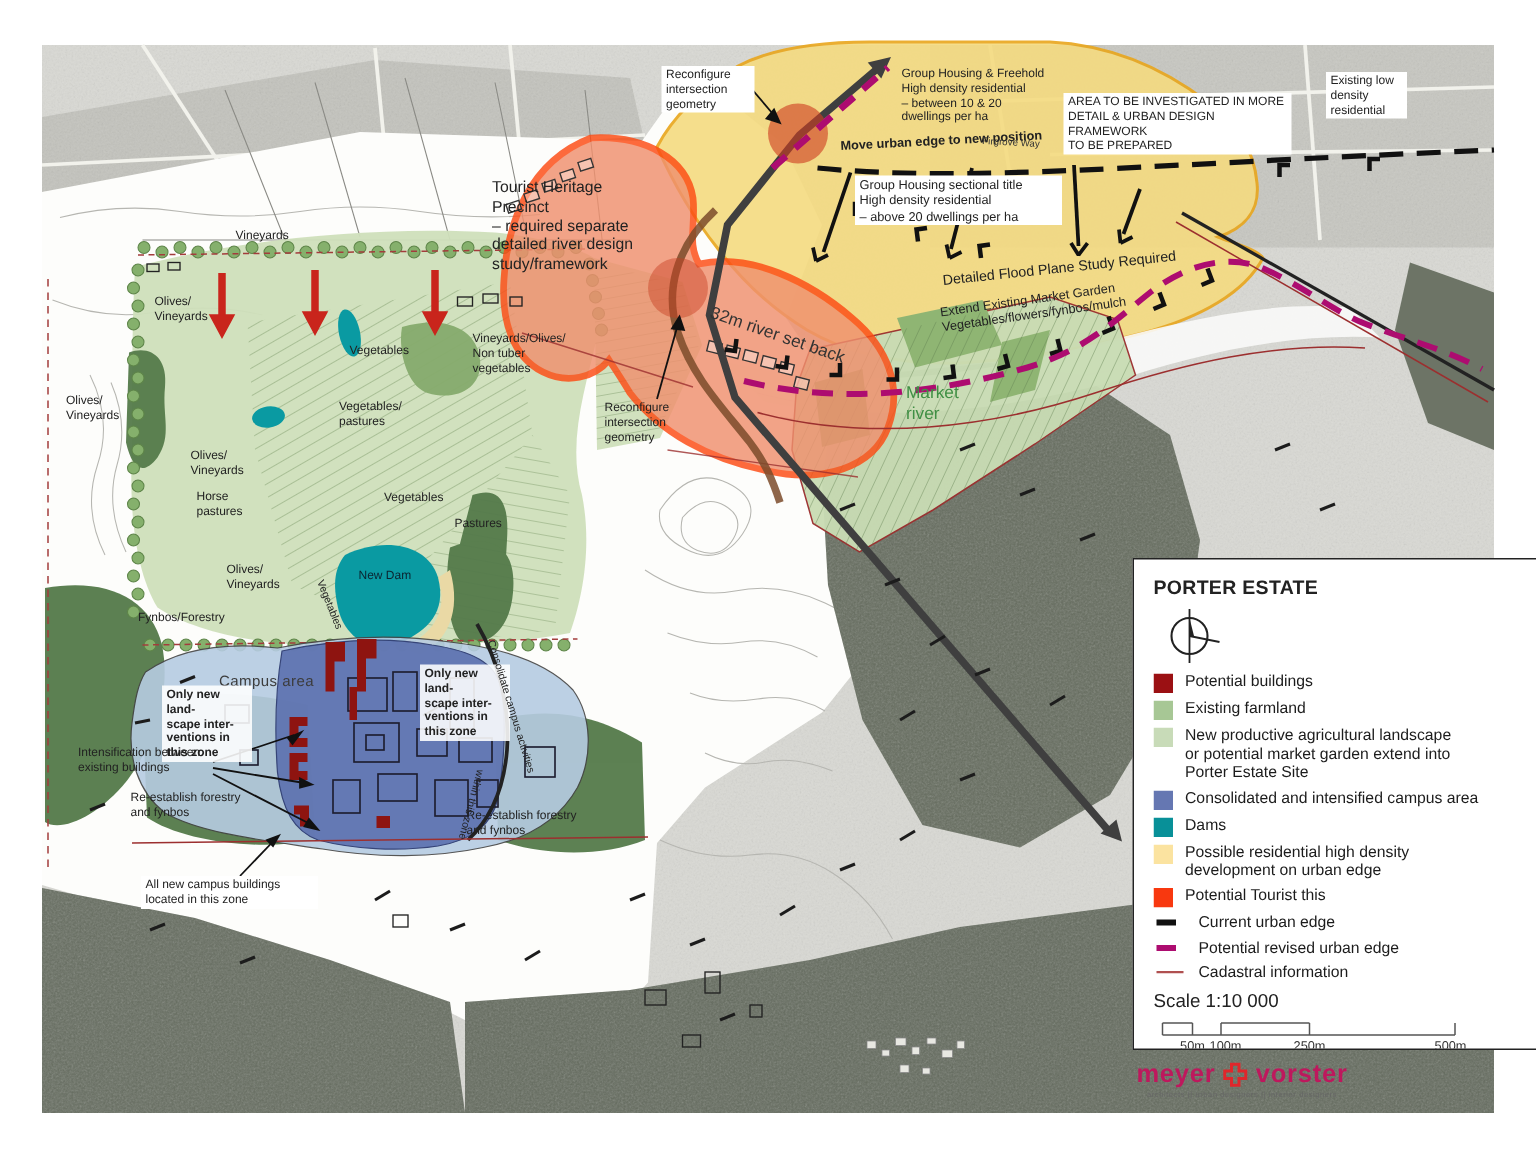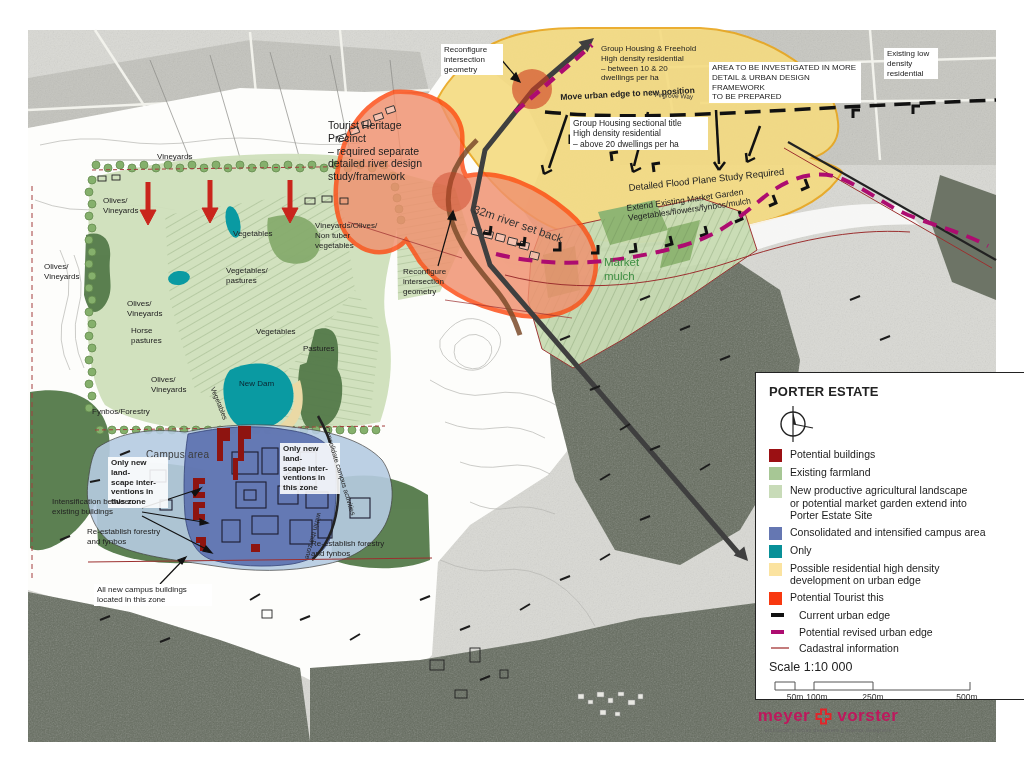--- a/index.html
+++ b/index.html
@@ -431,21 +431,21 @@
 High density residential
 – above 20 dwellings per ha</div>
 <div class="ml s105" style="left:328px;top:119px;width:110px">Tourist Heritage Precinct
 – required separate
 detailed river design
 study/framework</div>
 <div class="ml s95" style="left:628px;top:182px;width:200px;transform:rotate(-6deg)">Detailed Flood Plane Study Required</div>
 <div class="ml s85" style="left:626px;top:203px;width:170px;transform:rotate(-8deg)">Extend Existing Market Garden
 Vegetables/flowers/fynbos/mulch</div>
 <div class="ml s115 green" style="left:604px;top:255px;width:60px">Market
-mulch</div>
+river</div>
 <div class="ml s115" style="left:476px;top:202px;width:130px;transform:rotate(19deg);color:#333">32m river set back</div>
 <div class="ml s65" style="left:655px;top:91px;width:50px;transform:rotate(3deg);color:#333">Firgrove Way</div>
 <div class="ml" style="left:157px;top:152px">Vineyards</div>
 <div class="ml" style="left:103px;top:196px">Olives/
 Vineyards</div>
 <div class="ml" style="left:44px;top:262px">Olives/
 Vineyards</div>
 <div class="ml" style="left:233px;top:229px">Vegetables</div>
 <div class="ml" style="left:315px;top:221px">Vineyards/Olives/
 Non tuber
@@ -518,21 +518,21 @@
     <div class="lg-row">
           <svg class="lg-sw" width="13" height="13">
             <rect width="13" height="13" fill="#6577b2"></rect>
           </svg>
           <div class="lg-lab">Consolidated and intensified campus area</div>
         </div>
     <div class="lg-row">
           <svg class="lg-sw" width="13" height="13">
             <rect width="13" height="13" fill="#089098"></rect>
           </svg>
-          <div class="lg-lab">Only</div>
+          <div class="lg-lab">Dams</div>
         </div>
     <div class="lg-row">
           <svg class="lg-sw" width="13" height="13">
             <rect width="13" height="13" fill="#fbe3a0"></rect>
           </svg>
           <div class="lg-lab">Possible residential high density
 development on urban edge</div>
         </div>
     <div class="lg-row">
           <svg class="lg-sw" width="13" height="13">

